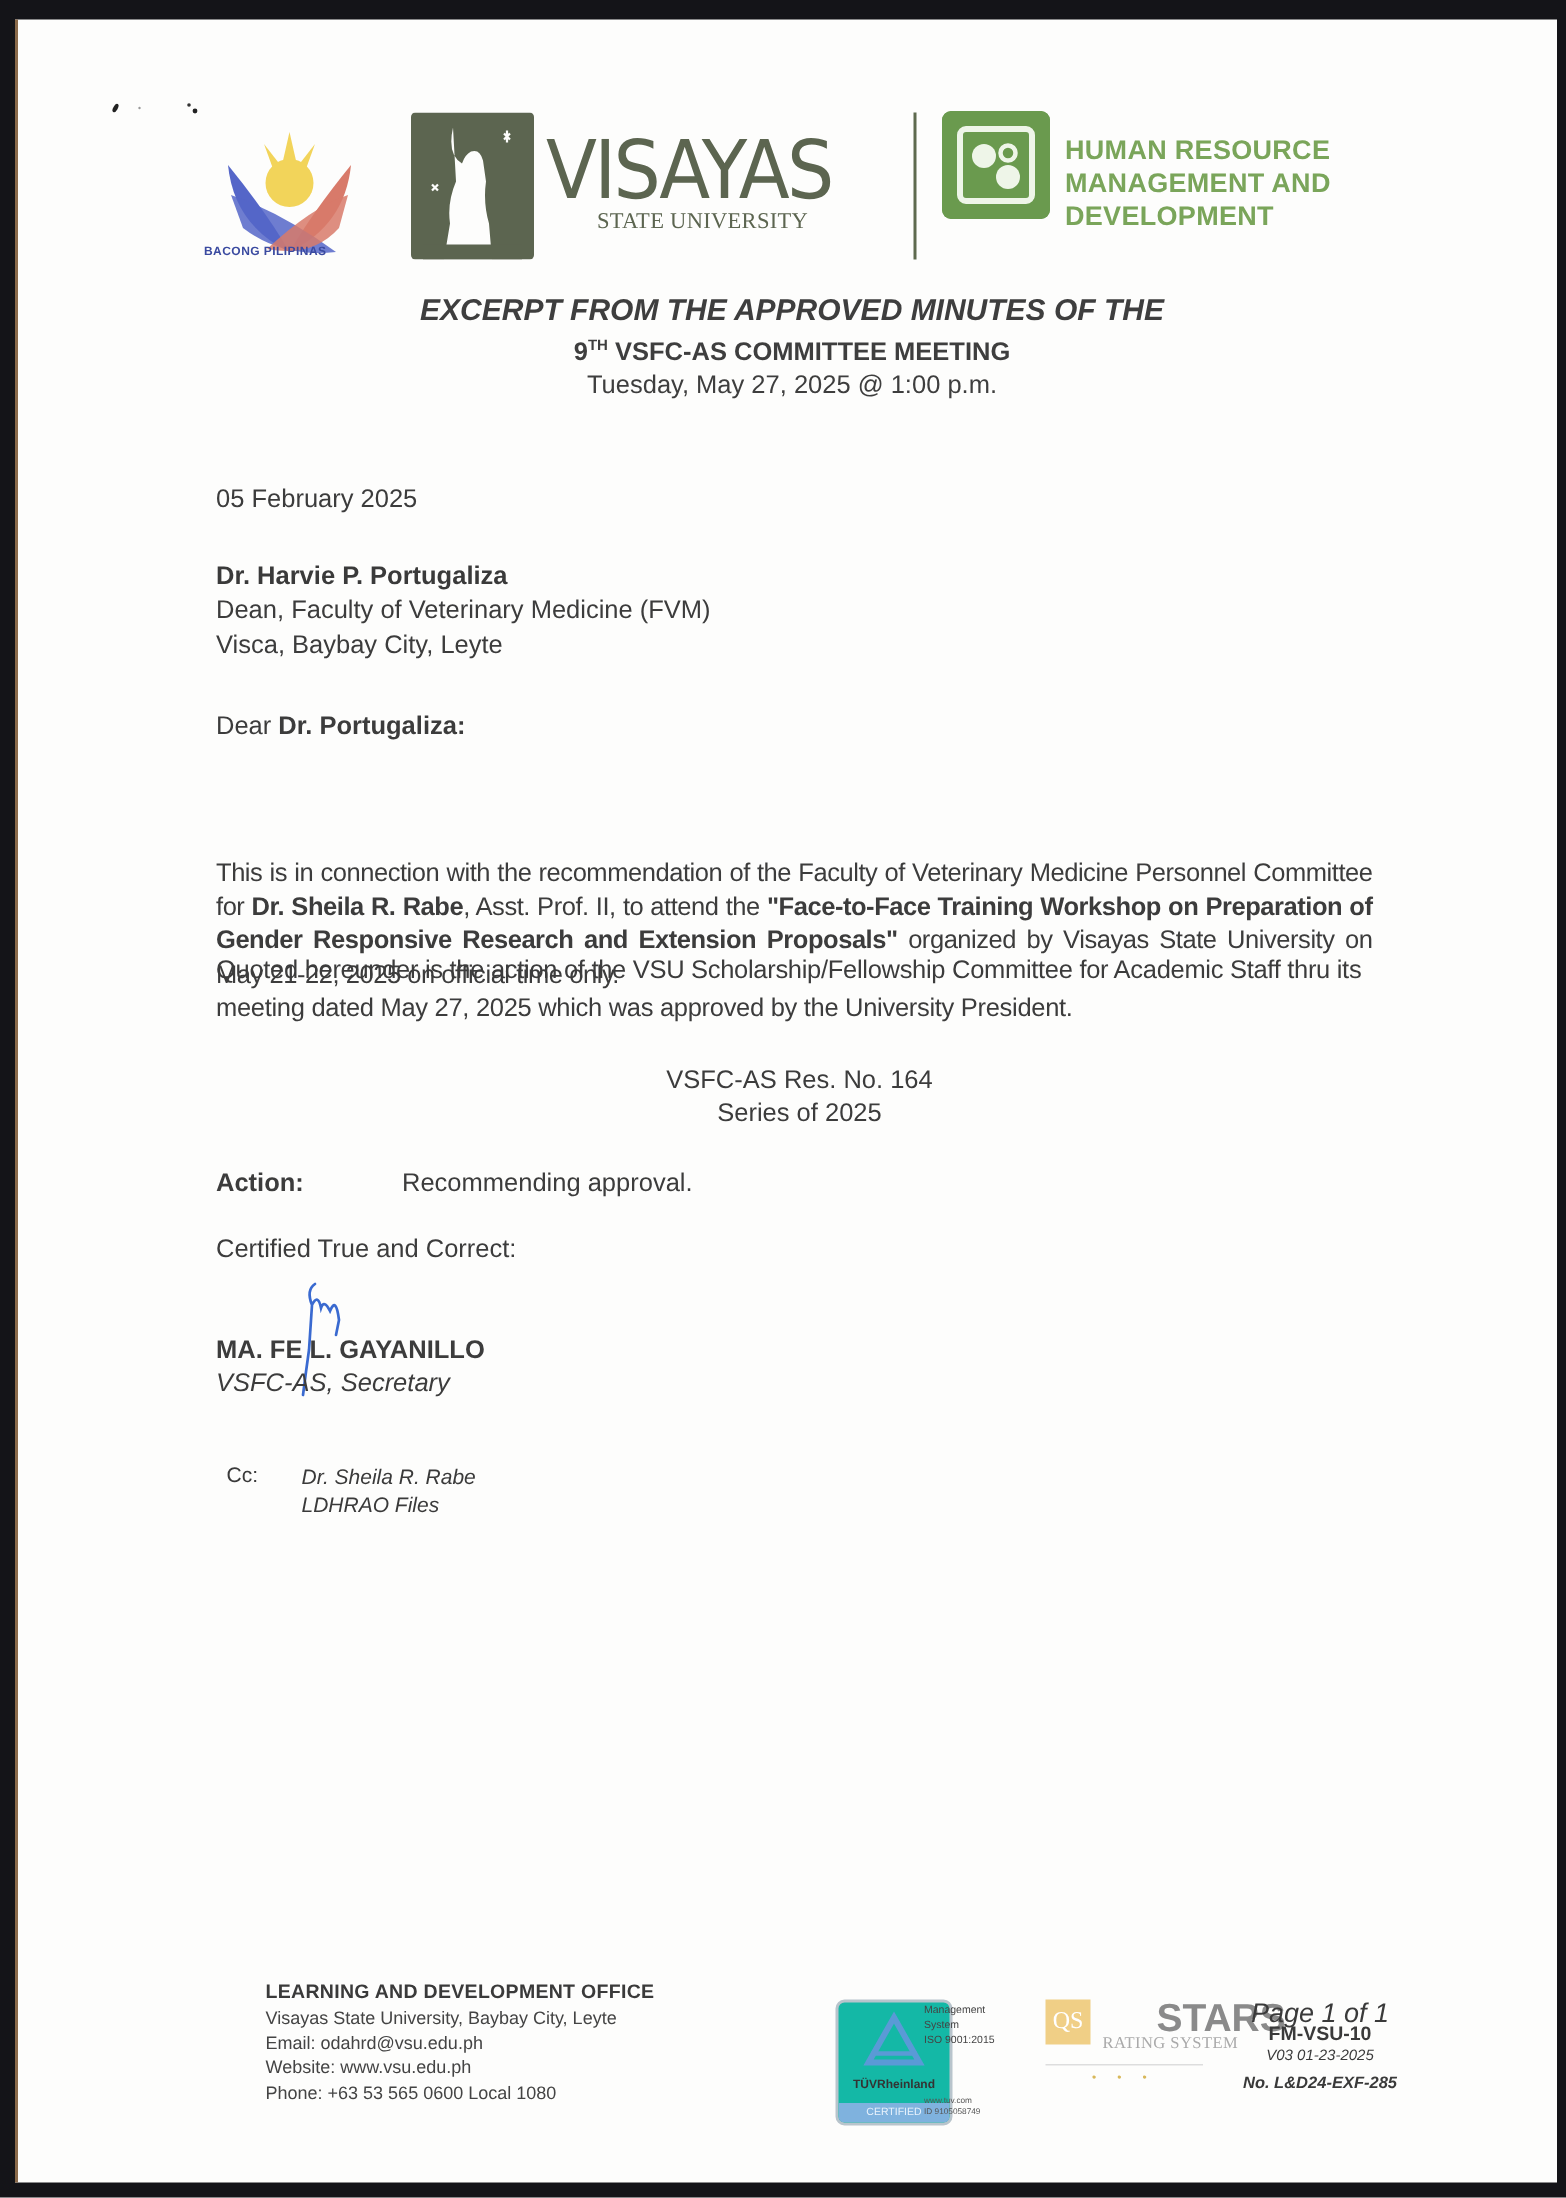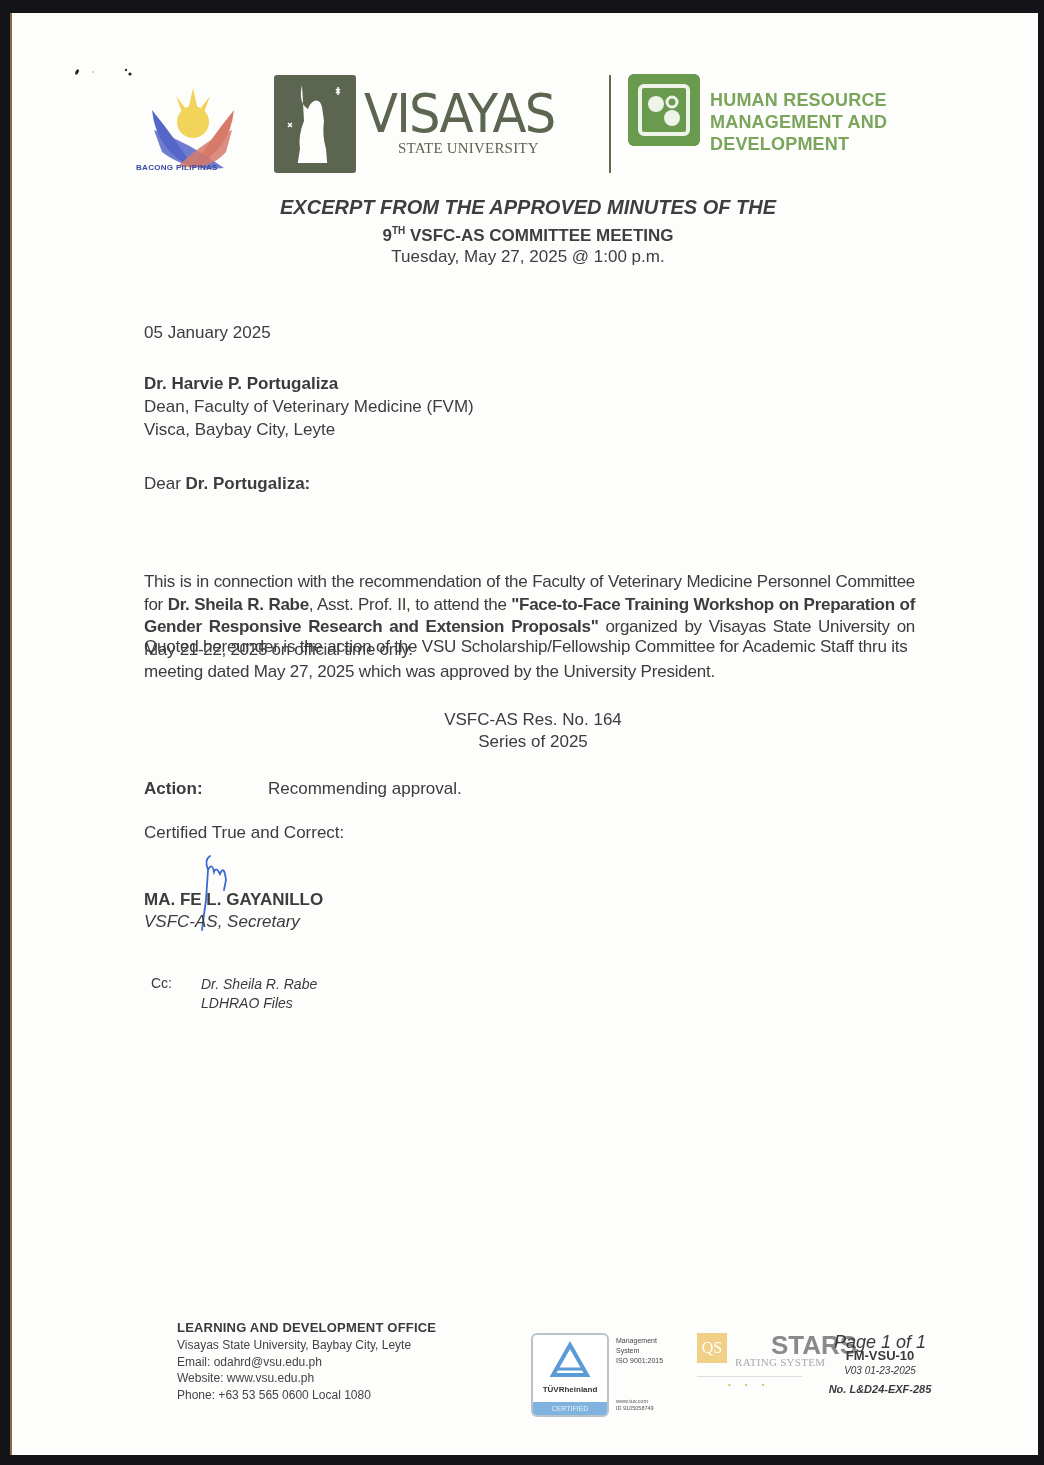--- a/index.html
+++ b/index.html
@@ -39,21 +39,21 @@
   .action-val { left: 268px; top: 777px; }
   .certified { left: 144px; top: 821px; }
   .sig-name { left: 144px; top: 888px; font-weight: bold; }
   .sig-title { left: 144px; top: 910px; font-style: italic; }
   .signature { left: 196px; top: 852px; width: 40px; height: 80px; }
   .cc-label { left: 151px; top: 975px; font-size: 14px; }
   .cc-list { left: 201px; top: 975px; font-size: 14px; font-style: italic; line-height: 19px; }
 
   .footer-org { left: 177px; top: 1320px; font-size: 13px; font-weight: bold; color: #3a3a3a; letter-spacing: 0.2px; }
   .footer-lines { left: 177px; top: 1337px; font-size: 12px; line-height: 16.5px; color: #444; }
-  .tuv { left: 531px; top: 1333px; width: 74px; height: 80px; border: 2px solid #b8c4cc; border-radius: 6px; background: #ffffff; overflow: hidden; }
+  .tuv { left: 557px; top: 1333px; width: 74px; height: 80px; border: 2px solid #b8c4cc; border-radius: 6px; background: #14b8a6; overflow: hidden; }
   .tuv-name { position: absolute; left: 0; right: 0; top: 50px; text-align: center; font-size: 8px; font-weight: bold; color: #333; }
   .tuv-cert { position: absolute; left: 0; right: 0; bottom: 0; height: 13px; background: #7fb2de; color: #e8f2fb; font-size: 7px; text-align: center; line-height: 13px; }
   .tuv-info { left: 616px; top: 1336px; font-size: 7px; line-height: 10px; color: #444; }
   .tuv-web { left: 616px; top: 1398px; font-size: 5.5px; line-height: 7px; color: #555; }
   .qs-box { left: 697px; top: 1333px; width: 30px; height: 30px; background: #f0cf86; color: #fff; font-family: "Liberation Serif", serif; font-size: 16px; text-align: center; line-height: 30px; }
   .qs-stars { left: 735px; top: 1330px; font-size: 26px; font-weight: bold; color: #8a8a8a; margin-left: 36px; }
   .qs-sub { left: 735px; top: 1356px; font-family: "Liberation Serif", serif; font-size: 11px; color: #aaa; letter-spacing: 0.3px; }
   .qs-line { left: 697px; top: 1376px; width: 105px; height: 1px; background: #ddd; }
   .qs-dots { left: 728px; top: 1380px; font-size: 8px; color: #d8b85a; letter-spacing: 14px; }
   .pg { left: 810px; width: 140px; text-align: center; color: #3a3a3a; }
@@ -109,21 +109,21 @@
 <div class="abs hr-text">
   <div>HUMAN RESOURCE</div>
   <div>MANAGEMENT AND</div>
   <div>DEVELOPMENT</div>
 </div>
 
 <div class="abs title1">EXCERPT FROM THE APPROVED MINUTES OF THE</div>
 <div class="abs title2"><span>9</span><sup>TH</sup><span> VSFC-AS COMMITTEE MEETING</span></div>
 <div class="abs title3">Tuesday, May 27, 2025 @ 1:00 p.m.</div>
 
-<div class="abs body-text date">05 January 2025</div>
+<div class="abs body-text date">05 February 2025</div>
 <div class="abs body-text addr">
   <div><b>Dr. Harvie P. Portugaliza</b></div>
   <div>Dean, Faculty of Veterinary Medicine (FVM)</div>
   <div>Visca, Baybay City, Leyte</div>
 </div>
 <div class="abs body-text salut"><span>Dear </span><b>Dr. Portugaliza:</b></div>
 
 <div class="abs body-text para1"><span>This is in connection with the recommendation of the Faculty of Veterinary Medicine Personnel Committee for </span><b>Dr. Sheila R. Rabe</b><span>, Asst. Prof. II, to attend the </span><b>"Face-to-Face Training Workshop on Preparation of Gender Responsive Research and Extension Proposals"</b><span> organized by Visayas State University on May 21-22, 2025 on official time only.</span></div>
 
 <div class="abs body-text para2">Quoted hereunder is the action of the VSU Scholarship/Fellowship Committee for Academic Staff thru its meeting dated May 27, 2025 which was approved by the University President.</div>

